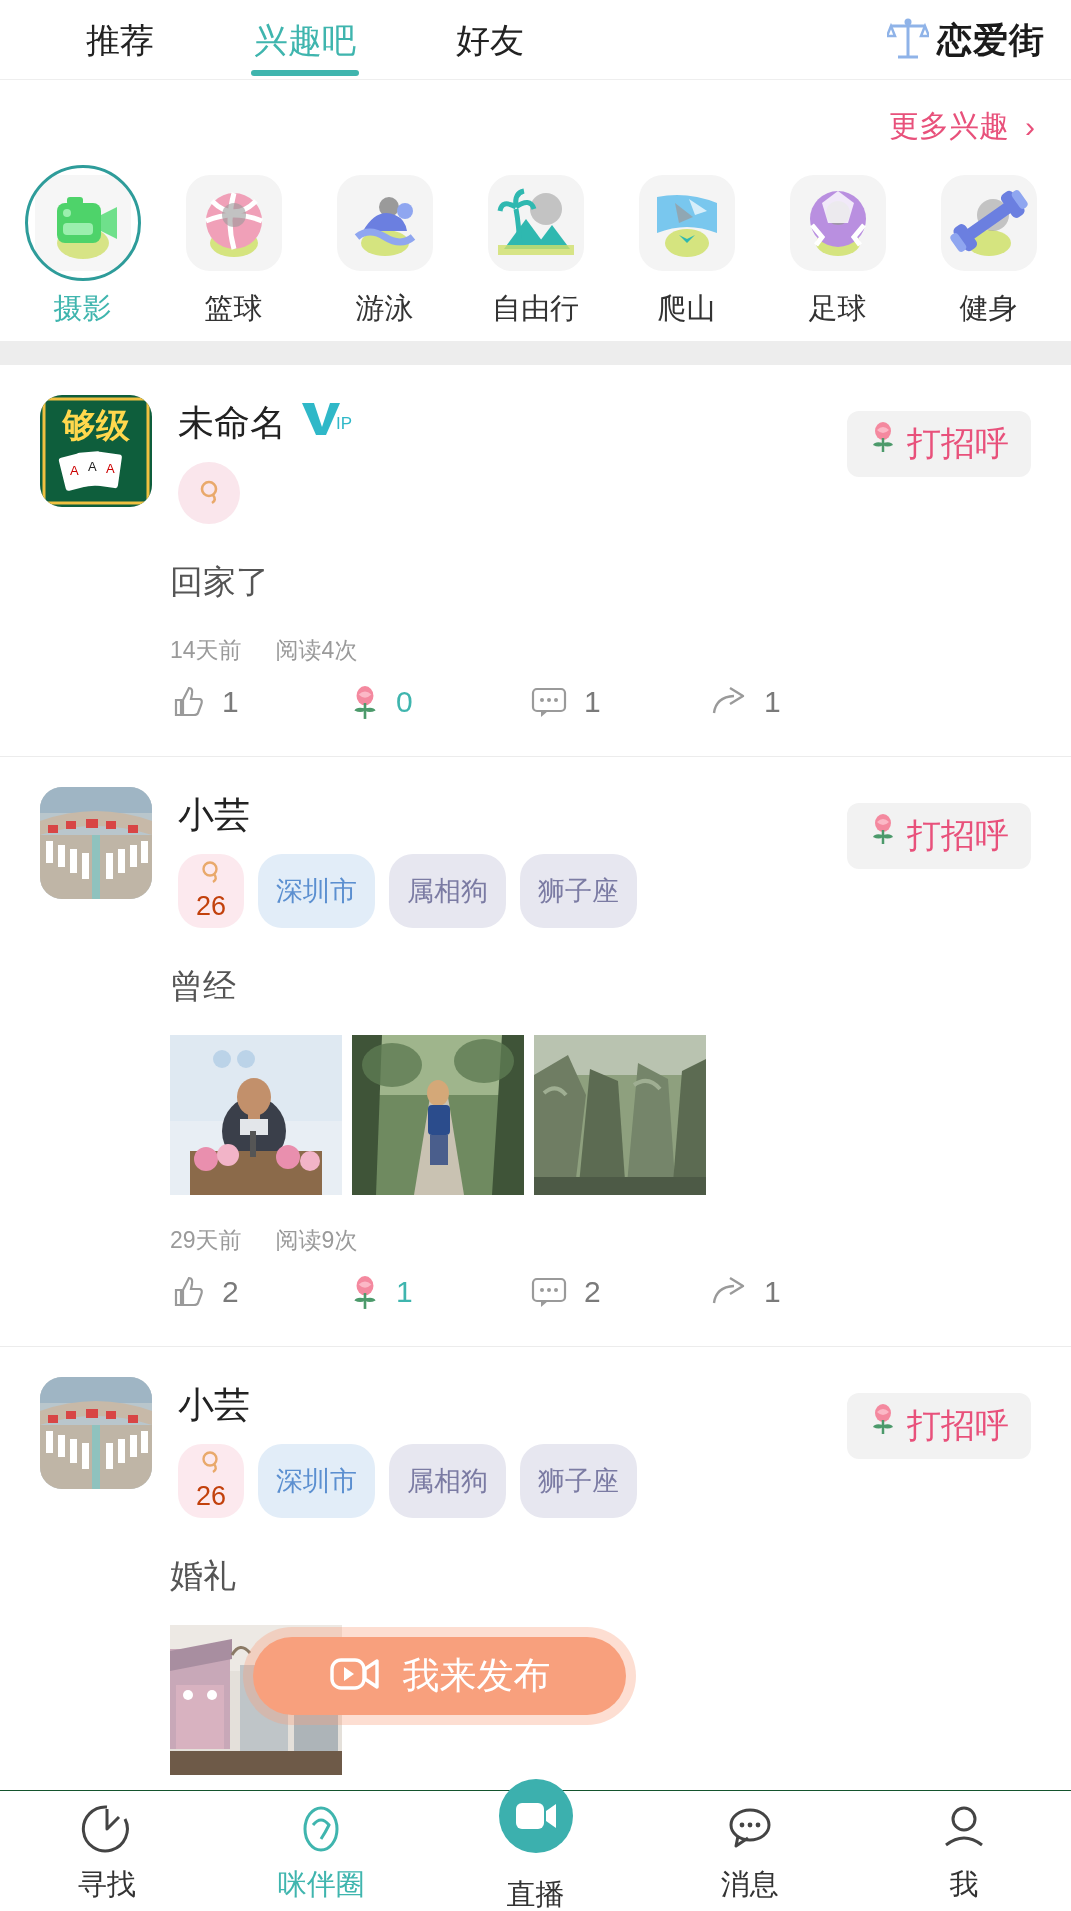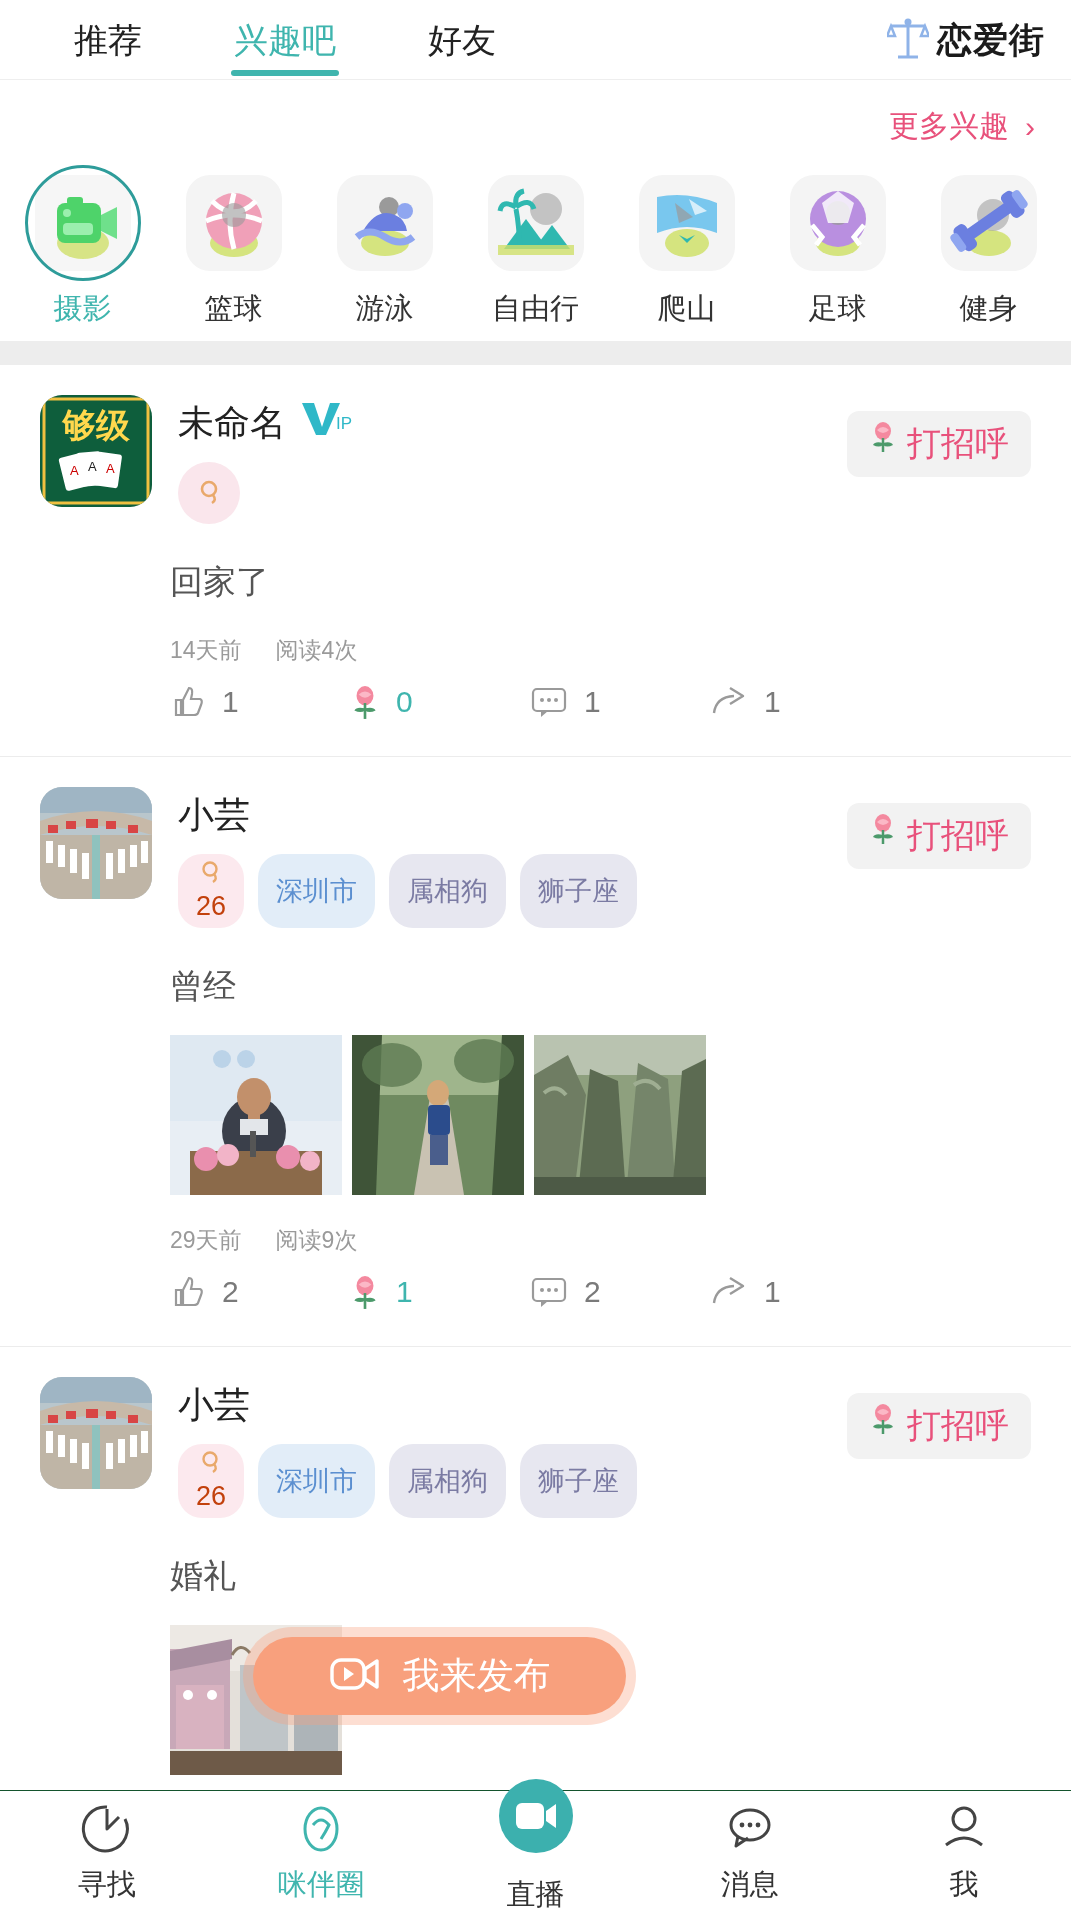--- a/index.html
+++ b/index.html
@@ -9,21 +9,21 @@
     background: #ffffff;
     overflow: hidden;
   }
   .phone { position: relative; width: 1071px; height: 1911px; background: #fff; }
 
   
   .topbar {
     position: relative; height: 80px; background: #fff;
     display: flex; align-items: center; border-bottom: 1px solid #eeeeee;
   }
-  .tabs { display: flex; align-items: flex-start; padding-left: 28px; gap: 0; }
+  .tabs { display: flex; align-items: flex-start; padding-left: 40px; gap: 8px; }
   .tab {
     position: relative; font-size: 34px; color: #222; padding: 0 46px;
     line-height: 80px; white-space: nowrap;
   }
   .tab.active { color: #3FB5AE; }
   .tab.active::after {
     content: ""; position: absolute; left: 50%; transform: translateX(-50%);
     bottom: 4px; width: 108px; height: 6px; background: #3FB5AE; border-radius: 3px;
   }
   .brand {

